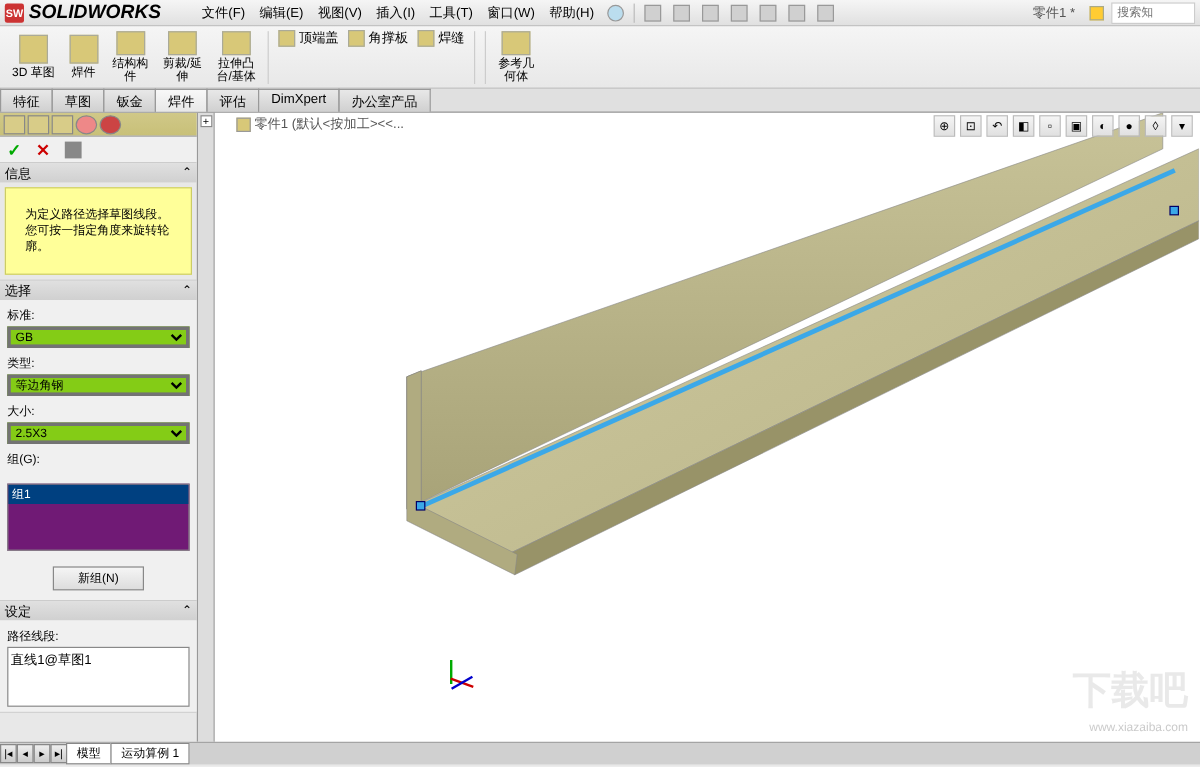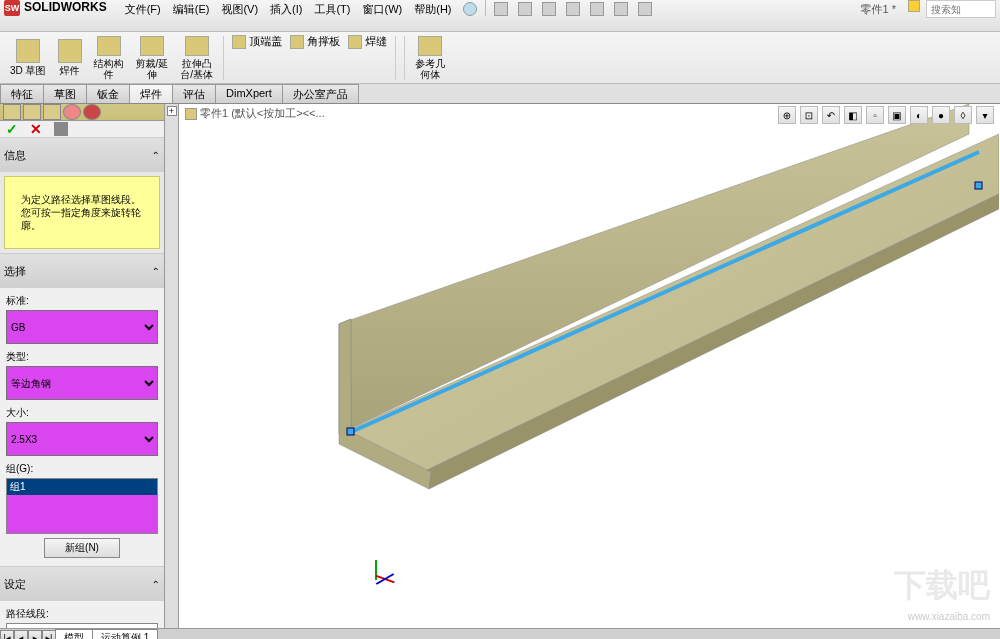--- a/index.html
+++ b/index.html
@@ -1,19 +1,19 @@
 <!DOCTYPE html>
 <html><head>
 <meta charset="utf-8">
 <style>
 *{margin:0;padding:0;box-sizing:border-box;font-family:"Microsoft YaHei",SimSun,Arial,sans-serif;font-size:11px}
 body{width:1000px;height:639px;background:#e8e8e8;overflow:hidden;position:relative}
-.menubar{height:32px;background:linear-gradient(#f5f5f5,#e0e0e0);display:flex;padding:0 4px;border-bottom:1px solid #bbb}
+.menubar{height:22px;background:linear-gradient(#f5f5f5,#e0e0e0);display:flex;align-items:center;padding:0 4px;border-bottom:1px solid #bbb}
 .logo{width:16px;height:16px;background:#c33;color:#fff;font-size:9px;font-weight:bold;display:flex;align-items:center;justify-content:center;border-radius:2px;margin-right:4px}
-.brand{font-weight:bold;font-size:12px;margin-right:12px;}
+.brand{font-weight:bold;font-size:16px;margin-right:28px;font-style:italic}
 .menu-item{padding:2px 6px;cursor:pointer}
 .spacer{flex:1}
 .doc-name{padding:2px 8px;color:#555}
 .search-box{width:70px;height:18px;border:1px solid #ccc;background:#fff;margin-left:6px;font-size:10px;padding:0 4px}
 .search-ico{width:12px;height:12px;background:#fc3;border:1px solid #aa8;margin-left:4px}
 .qbtn{width:22px;height:18px;margin:0 1px;display:flex;align-items:center;justify-content:center;cursor:pointer}
 .qico{width:14px;height:14px;background:#d0d0d0;border:1px solid #999}
 .qsep{width:1px;height:16px;background:#bbb;margin:0 3px}
 .ribbon{height:52px;background:linear-gradient(#f5f5f5,#e8e8e8);display:flex;align-items:center;padding:0 4px;border-bottom:1px solid #bbb}
 .rbtn{display:flex;flex-direction:column;align-items:center;padding:2px 6px;cursor:pointer;height:48px;justify-content:center}
@@ -32,40 +32,40 @@
 .ptab{width:18px;height:16px;margin:0 1px;border:1px solid #888;background:#d8cc88;cursor:pointer}
 .ptitle{height:20px;background:linear-gradient(#a8b8c8,#8898b0);color:#fff;display:flex;align-items:center;padding:0 4px;font-size:11px}
 .ptitle-ico{width:14px;height:14px;background:#d8c878;margin-right:4px;border:1px solid #666}
 .ptitle .q{margin-left:auto;color:#fff;cursor:pointer}
 .okbar{height:22px;display:flex;align-items:center;padding:0 6px;gap:8px;background:#f0f0f0;border-bottom:1px solid #ccc}
 .okbtn{width:16px;height:16px;cursor:pointer}
 .check{color:#0a0;font-size:14px;font-weight:bold}
 .cancel{color:#c00;font-size:14px;font-weight:bold}
 .pin{width:14px;height:14px;background:#888}
 .section{border-bottom:1px solid #ccc}
-.shead{height:34px;background:linear-gradient(#e0e0e0,#d0d0d0);display:flex;align-items:center;padding:0 4px;font-size:11px;cursor:pointer}
+.shead{height:16px;background:linear-gradient(#e0e0e0,#d0d0d0);display:flex;align-items:center;padding:0 4px;font-size:11px;cursor:pointer}
 .shead .chev{margin-left:auto;font-size:10px}
 .sbody{padding:4px 6px;background:#f0f0f0}
 .infobox{background:#ffff99;border:1px solid #cc6;padding:16px;font-size:10px;line-height:13px;margin:4px}
 .lbl{font-size:10px;margin:2px 0}
-.sel{width:100%;height:34px;border:1px solid #737373;background:#d946ef;font-size:10px;margin-bottom:4px}
-.listbox{width:100%;height:56px;border:1px solid #888;background:#d946ef;margin:2px 0}
+.sel{width:100%;height:18px;border:3px solid #737373;background:#84cc16;font-size:10px;margin-bottom:4px}
+.listbox{width:100%;height:56px;border:1px solid #888;background:#701a75;margin:13px 0}
 .listitem{background:#004080;color:#fff;padding:1px 3px;font-size:10px}
 .newbtn{display:block;margin:4px auto;padding:2px 20px;border:1px solid #888;background:linear-gradient(#f5f5f5,#ddd);cursor:pointer;font-size:10px}
 .txtbox{width:100%;height:50px;border:1px solid #888;background:#fff;padding:2px;font-size:10px}
 .treebar{width:14px;background:#ddd;border-right:1px solid #999;display:flex;flex-direction:column;align-items:center;padding-top:2px}
 .treebar .exp{font-size:9px;cursor:pointer;border:1px solid #888;width:10px;height:10px;display:flex;align-items:center;justify-content:center;background:#fff}
 .viewport{flex:1;background:#fff;position:relative;overflow:hidden}
 .vtoolbar{position:absolute;top:2px;right:6px;display:flex;gap:4px;z-index:10}
 .vbtn{width:18px;height:18px;border:1px solid #bbb;background:linear-gradient(#f5f5f5,#e0e0e0);cursor:pointer;display:flex;align-items:center;justify-content:center;font-size:10px}
 .triad{position:absolute;left:188px;bottom:40px;width:30px;height:30px}
 .triad .x{position:absolute;width:20px;height:2px;background:#c00;bottom:8px;left:8px;transform:rotate(20deg)}
 .triad .y{position:absolute;width:2px;height:20px;background:#0a0;bottom:8px;left:8px}
 .triad .z{position:absolute;width:20px;height:2px;background:#00c;bottom:8px;left:8px;transform:rotate(-30deg)}
-.crumb{position:absolute;top:0;left:0;padding:2px 6px;font-size:10px;color:#555;display:flex;align-items:center;gap:3px}
+.crumb{position:absolute;top:0;left:12px;padding:2px 6px;font-size:10px;color:#555;display:flex;align-items:center;gap:3px}
 .crumb .cic{width:12px;height:12px;background:#d8c878;border:1px solid #999}
 .bottombar{height:19px;background:#d0d0d0;display:flex;align-items:center;border-top:1px solid #999}
 .bnav{width:14px;height:16px;border:1px solid #888;background:linear-gradient(#eee,#ccc);cursor:pointer;font-size:9px;display:flex;align-items:center;justify-content:center}
 .btab{padding:1px 8px;border:1px solid #888;background:#ffffff;cursor:pointer;font-size:10px;margin-left:-1px}
 .btab.active{background:#fff}
 .watermark{position:absolute;right:10px;bottom:20px;font-size:32px;color:rgba(200,200,200,0.4);font-weight:bold;pointer-events:none}
 .wmurl{position:absolute;right:10px;bottom:6px;font-size:10px;color:rgba(150,150,150,0.5);pointer-events:none}
 svg.part{position:absolute;top:0;left:0}
 </style>
 </head>

